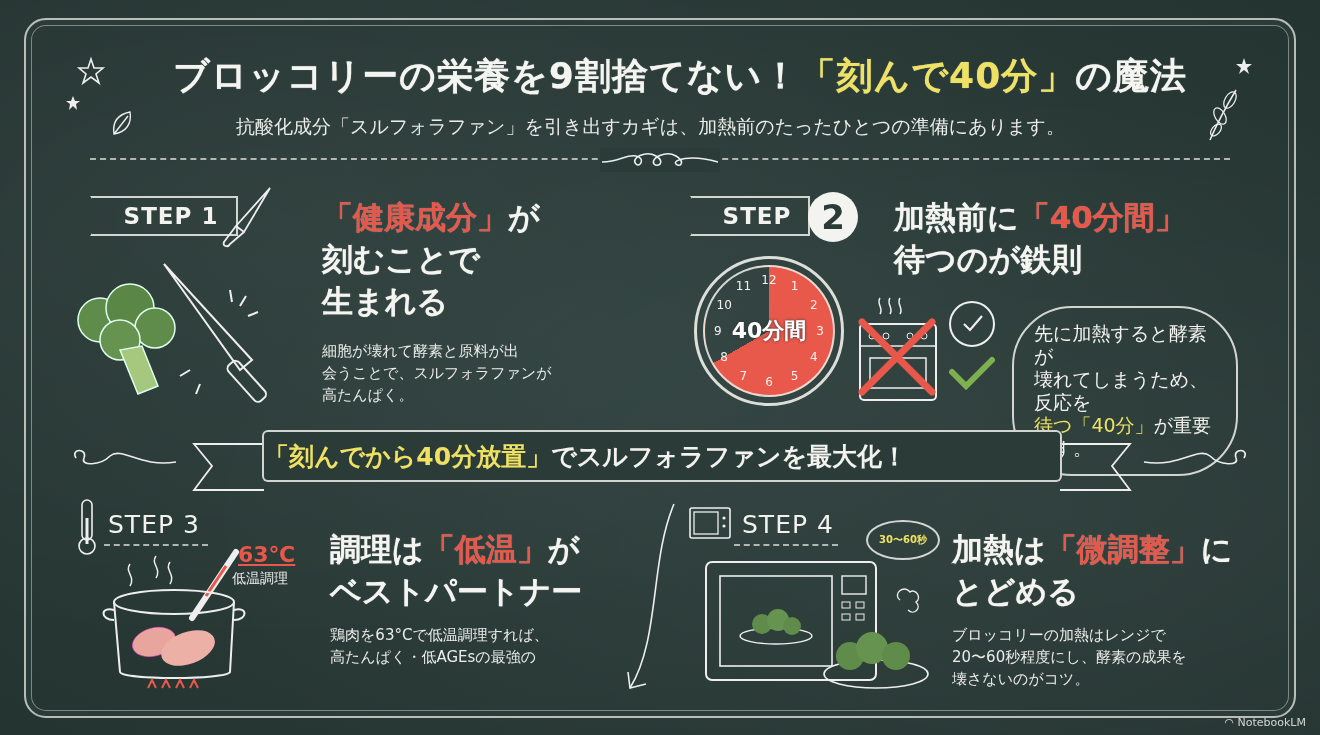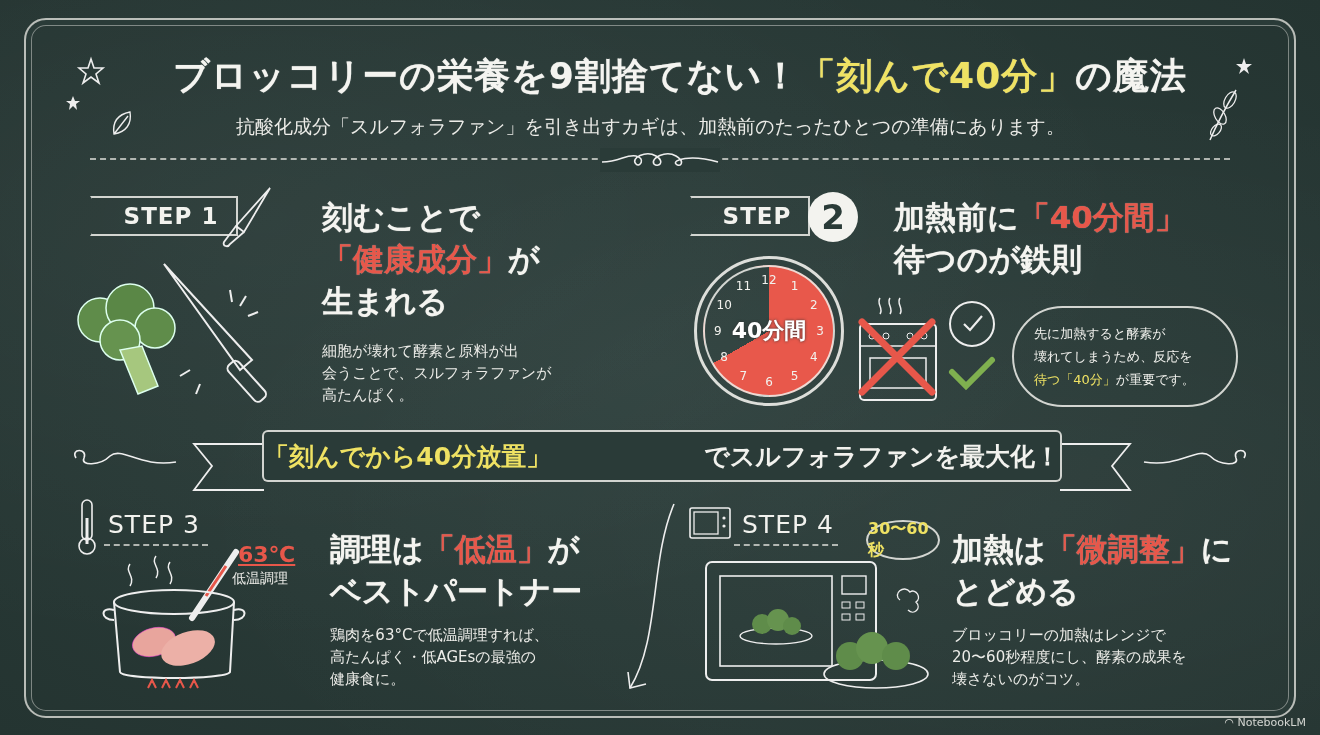--- a/index.html
+++ b/index.html
@@ -72,35 +72,35 @@
   }
   .clock-num { position: absolute; font-size: 12px; color: #f2f2ee; transform: translate(-50%,-50%); }
   .clock-label {
     position: absolute; left: 50%; top: 50%; transform: translate(-50%,-50%);
     font-size: 22px; font-weight: bold; color: #fff; white-space: nowrap;
     text-shadow: 0 0 3px #333;
   }
 
   .cloud {
     border: 2px solid rgba(240,240,235,0.85); border-radius: 60px;
-    padding: 14px 20px; font-size: 13px; line-height: 23px; color: #f2f2ee;
+    padding: 14px 20px; font-size: 19px; line-height: 23px; color: #f2f2ee;
   }
 
   
   .banner {
     left: 262px; top: 430px; width: 800px; height: 52px;
     border: 2px solid rgba(240,240,235,0.85); border-radius: 6px;
-    display: flex; align-items: center; justify-content: space-between;
+    display: flex; align-items: center; justify-content: flex-start;
     font-size: 25px; font-weight: bold; color: #f2f2ee;
   }
 
   .bubble-small {
     width: 74px; height: 40px; border: 2px solid rgba(240,240,235,0.85); border-radius: 50%;
     display: flex; align-items: center; justify-content: center;
-    font-size: 16px; font-weight: bold; color: #efe263;
+    font-size: 10px; font-weight: bold; color: #efe263;
   }
   .temp-label { font-size: 22px; font-weight: bold; color: #e7574a; text-decoration: underline; }
   .temp-sub { font-size: 14px; color: #ecece8; }
   .watermark { right: 14px; bottom: 6px; font-size: 11px; color: rgba(240,240,235,0.85); }
   svg { overflow: visible; }
 </style>
 </head>
 <body>
 
 <div class="frame"></div>
@@ -155,22 +155,22 @@
   </g>
   <g stroke="#eee" stroke-width="2">
     <line x1="160" y1="30" x2="162" y2="42"></line>
       <line x1="176" y1="36" x2="170" y2="46"></line>
     <line x1="188" y1="52" x2="178" y2="56"></line>
       <line x1="120" y1="110" x2="110" y2="116"></line>
     <line x1="130" y1="124" x2="126" y2="134"></line>
   </g>
 </svg>
 <div class="abs heading chalk" style="left:322px;top:196px">
+  <div><span class="red">「健康成分」</span><span>が</span></div>
   <div>刻むことで</div>
-  <div><span class="red">「健康成分」</span><span>が</span></div>
   <div>生まれる</div>
 </div>
 <div class="abs body-text" style="left:322px;top:340px">
   <div>細胞が壊れて酵素と原料が出</div>
   <div>会うことで、スルフォラファンが</div>
   <div>高たんぱく。</div>
 </div>
 
 <div class="abs step-ribbon" style="left:690px;top:196px;width:120px">STEP</div>
 <div class="abs num-circle" style="left:808px;top:192px">2</div>
@@ -257,21 +257,20 @@
   <ellipse cx="92" cy="100" rx="28" ry="16" fill="#ecb0a7" transform="rotate(-20 92 100)"></ellipse>
   <path d="M52,140 l4,-8 l4,8 M66,140 l4,-8 l4,8 M80,140 l4,-8 l4,8 M94,140 l4,-8 l4,8" fill="none" stroke="#e7574a" stroke-width="2"></path>
 </svg>
 <div class="abs heading chalk" style="left:330px;top:528px">
   <div><span>調理は</span><span class="red">「低温」</span><span>が</span></div>
   <div>ベストパートナー</div>
 </div>
 <div class="abs body-text" style="left:330px;top:624px">
   <div>鶏肉を63°Cで低温調理すれば、</div>
   <div>高たんぱく・低AGEsの最強の</div>
-  <div>健康食に。</div>
 </div>
 <svg class="abs" style="left:620px;top:500px" width="60" height="196">
   <path d="M54,4 C30,60 40,140 10,188" fill="none" stroke="#eee" stroke-width="1.6"></path>
   <path d="M8,172 L10,188 L26,184" fill="none" stroke="#eee" stroke-width="1.6"></path>
 </svg>
 
 <svg class="abs" style="left:688px;top:506px" width="44" height="38">
   <rect x="2" y="2" width="40" height="30" rx="2" fill="none" stroke="#eee" stroke-width="1.6"></rect>
   <rect x="6" y="6" width="24" height="22" fill="none" stroke="#eee" stroke-width="1.3"></rect>
   <circle cx="36" cy="12" r="1.6" fill="#eee"></circle>

